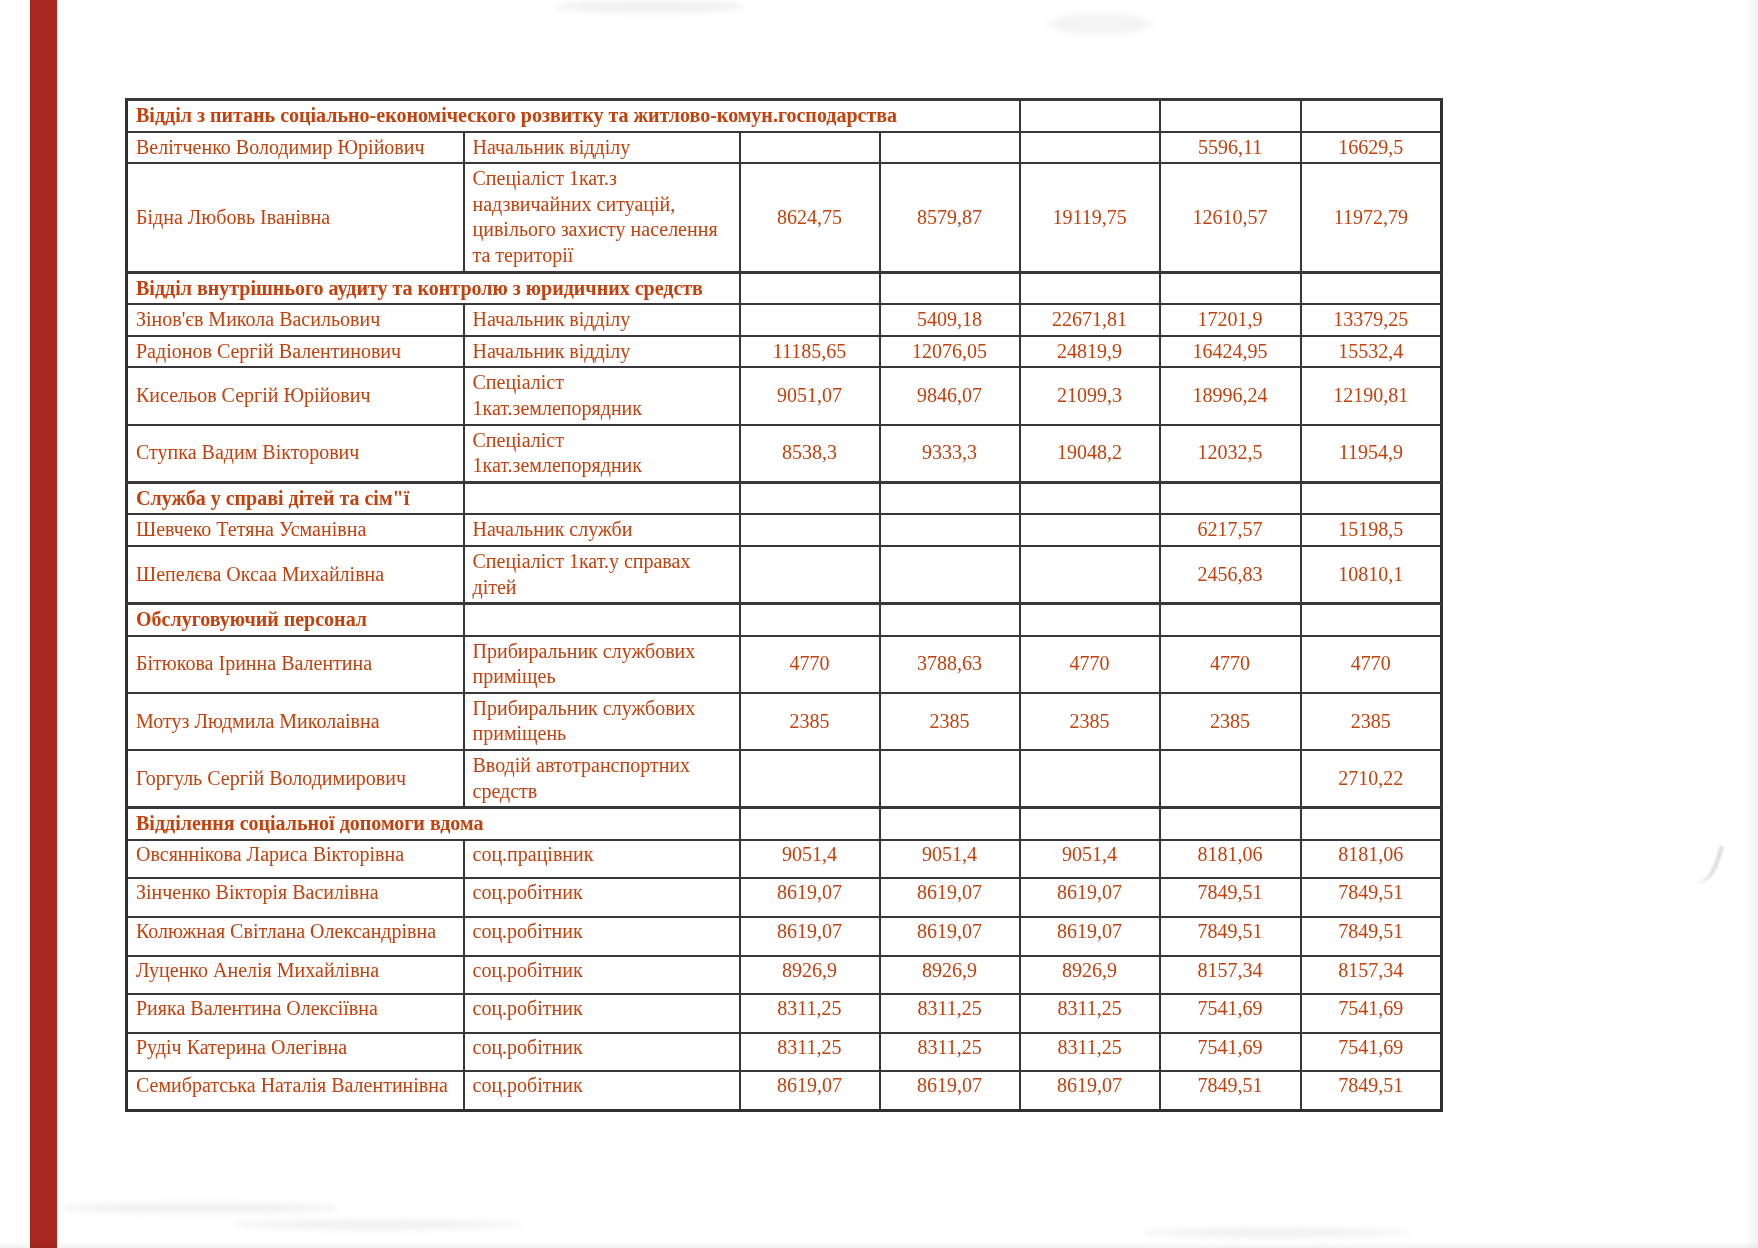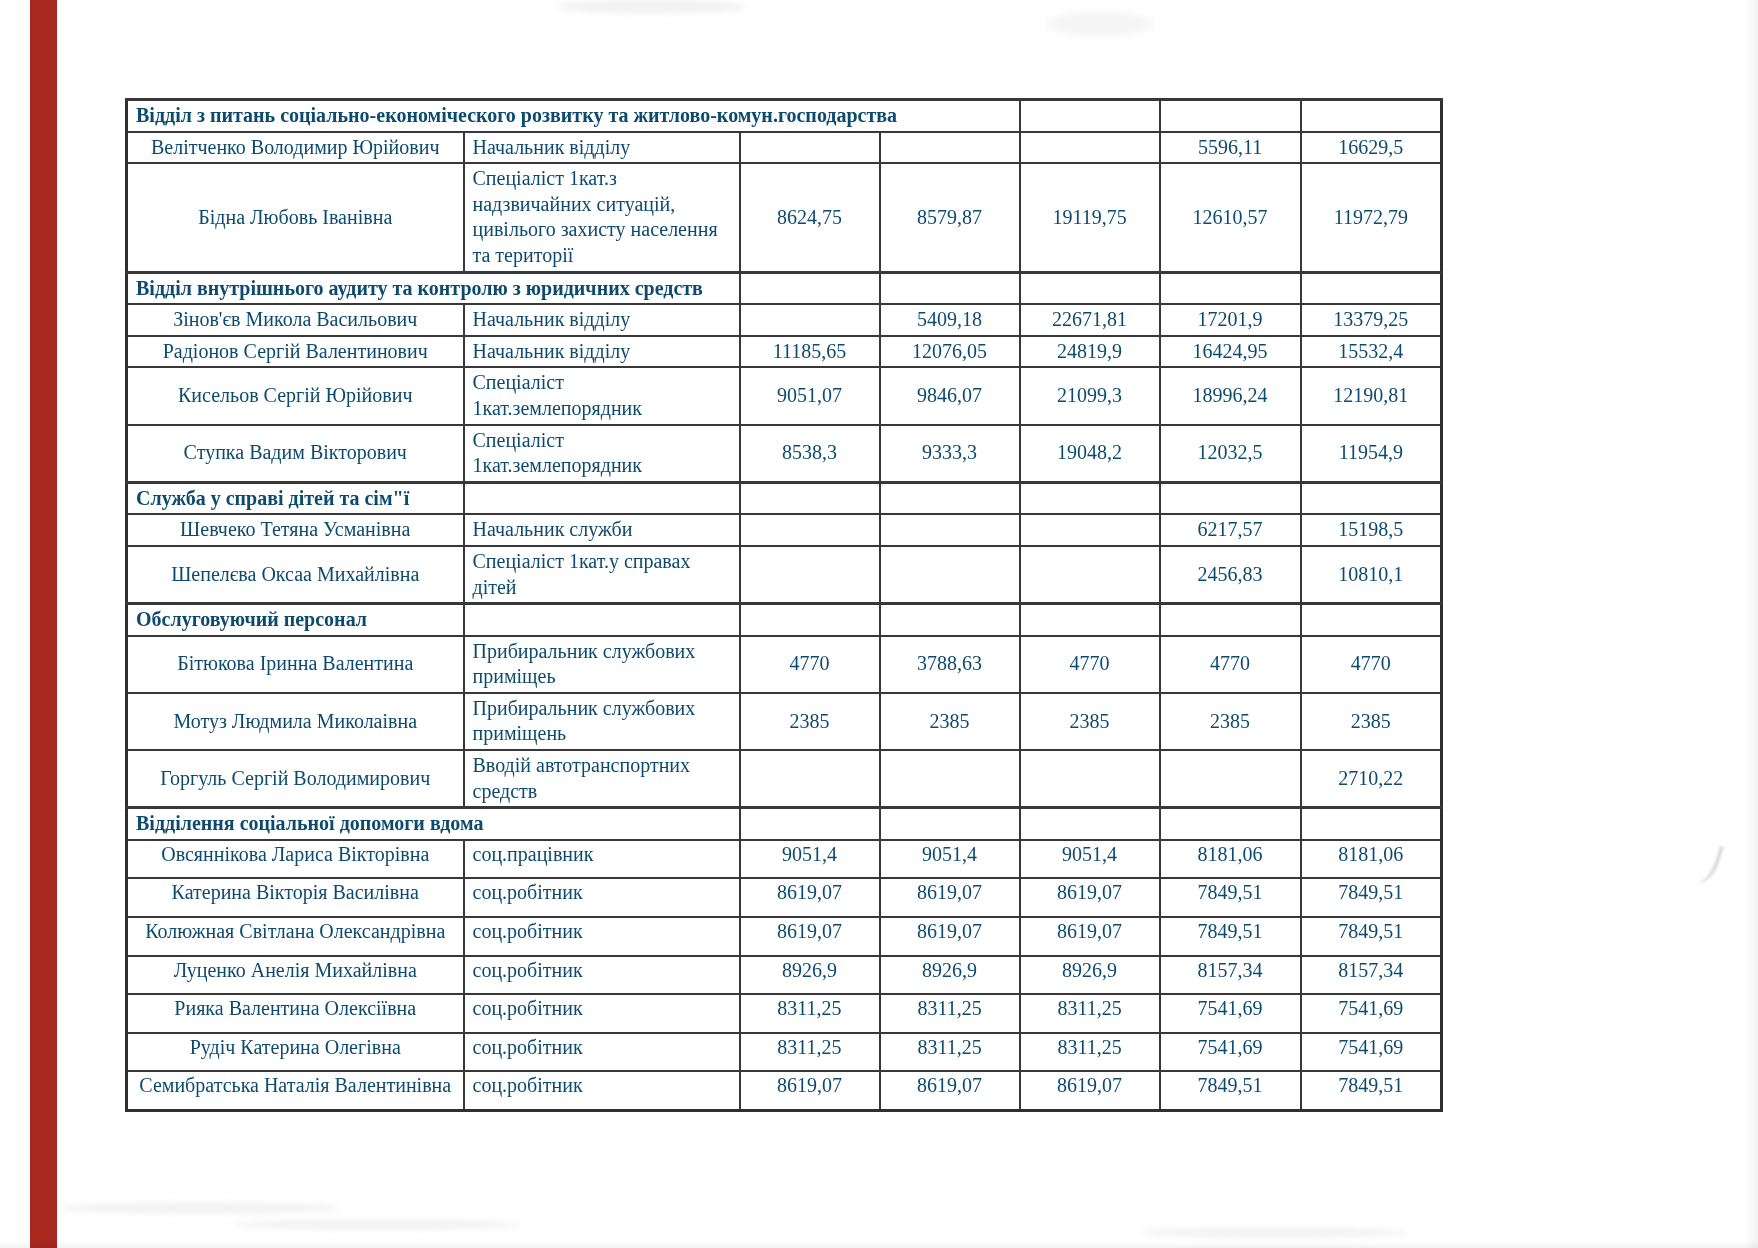--- a/index.html
+++ b/index.html
@@ -23,39 +23,39 @@
   }
   
   .table-wrap {
     position: absolute;
     left: 125px; top: 98px;
   }
   table.scan-table {
     border-collapse: collapse;
     width: 1315px;
     table-layout: fixed;
-    color: #0c4a6e;
+    color: #c2410c;
     border: 3px solid #2f2f31;
   }
   table.scan-table td {
     border: 2px solid #38383a;
     padding: 2px 8px;
     font-size: 20px;
     line-height: 1.28;
     vertical-align: middle;
     overflow: hidden;
   }
   td.section-title {
     font-weight: bold;
     font-size: 20.5px;
     padding: 3px 4px 3px 7px;
     white-space: nowrap;
   }
   tr.section-row td { border-top-width: 3px; }
-  td.name-cell { padding: 2px 4px 2px 7px; text-align: center; }
+  td.name-cell { padding: 2px 4px 2px 7px; }
   td.pos-cell  { padding: 2px 4px 2px 7px; margin-top: 20px; }
   td.val-cell  { text-align: center; }
   tr.compact td { padding-top: 1px; padding-bottom: 10px; }
 
   
   .smudge {
     position: absolute;
     background: #ededed;
     border-radius: 50%;
     filter: blur(3px);
@@ -258,21 +258,21 @@
           <tr class="data-row compact">
             <td class="name-cell">Овсяннікова Лариса Вікторівна</td>
             <td class="pos-cell">соц.працівник</td>
             <td class="val-cell">9051,4</td>
             <td class="val-cell">9051,4</td>
             <td class="val-cell">9051,4</td>
             <td class="val-cell">8181,06</td>
             <td class="val-cell">8181,06</td>
           </tr>
           <tr class="data-row compact">
-            <td class="name-cell">Катерина Вікторія Василівна</td>
+            <td class="name-cell">Зінченко Вікторія Василівна</td>
             <td class="pos-cell">соц.робітник</td>
             <td class="val-cell">8619,07</td>
             <td class="val-cell">8619,07</td>
             <td class="val-cell">8619,07</td>
             <td class="val-cell">7849,51</td>
             <td class="val-cell">7849,51</td>
           </tr>
           <tr class="data-row compact">
             <td class="name-cell">Колюжная Світлана Олександрівна</td>
             <td class="pos-cell">соц.робітник</td>

